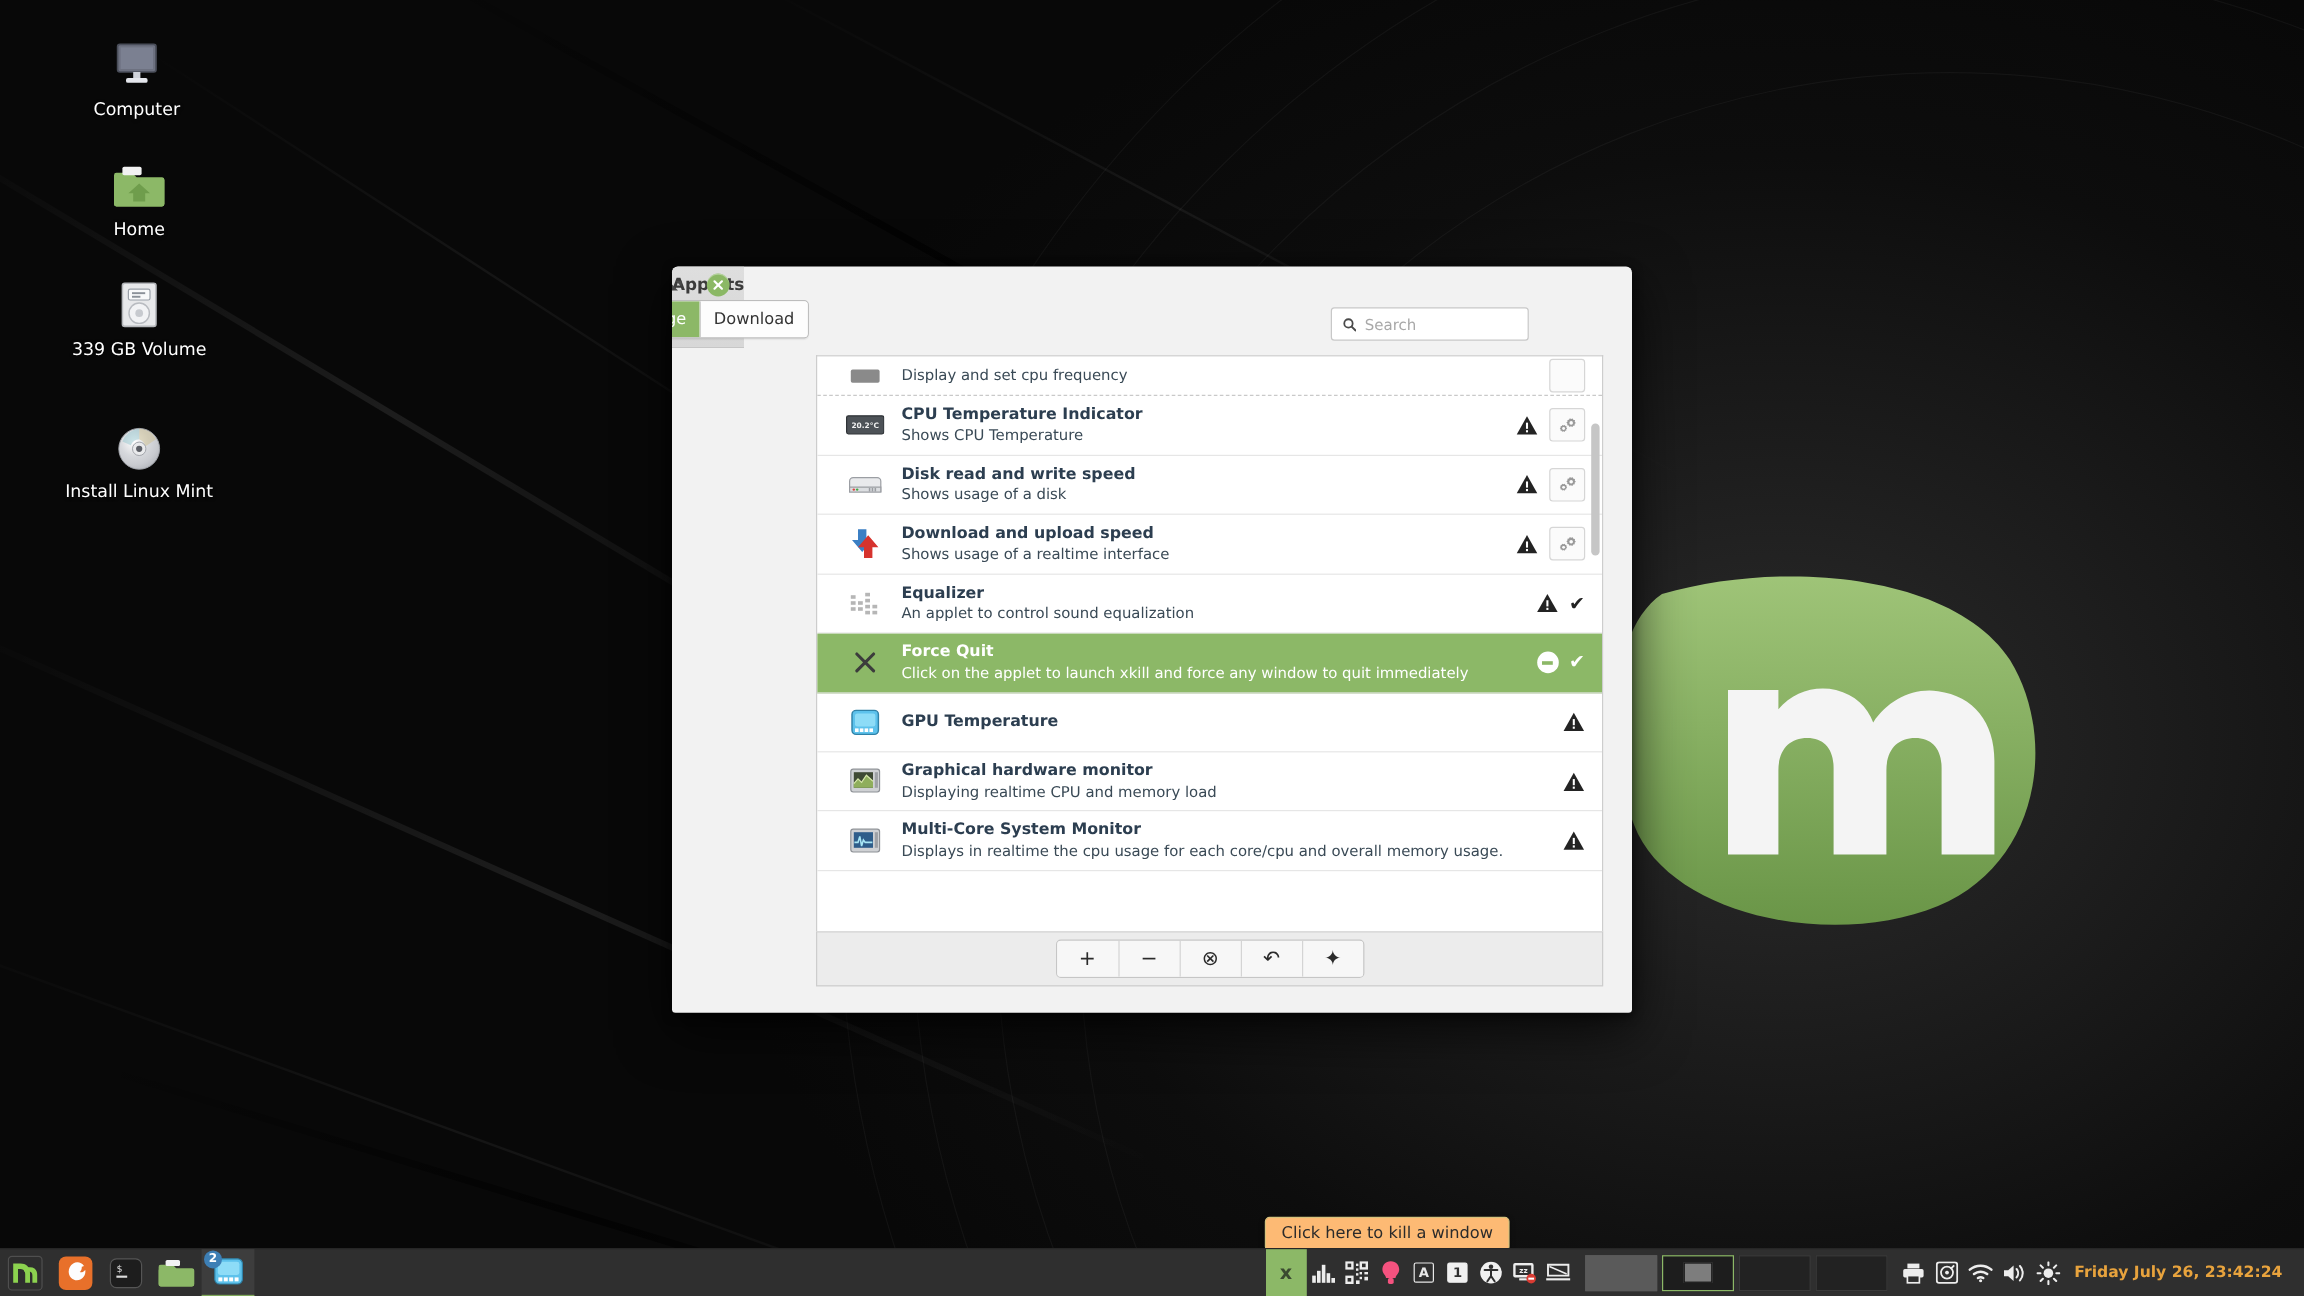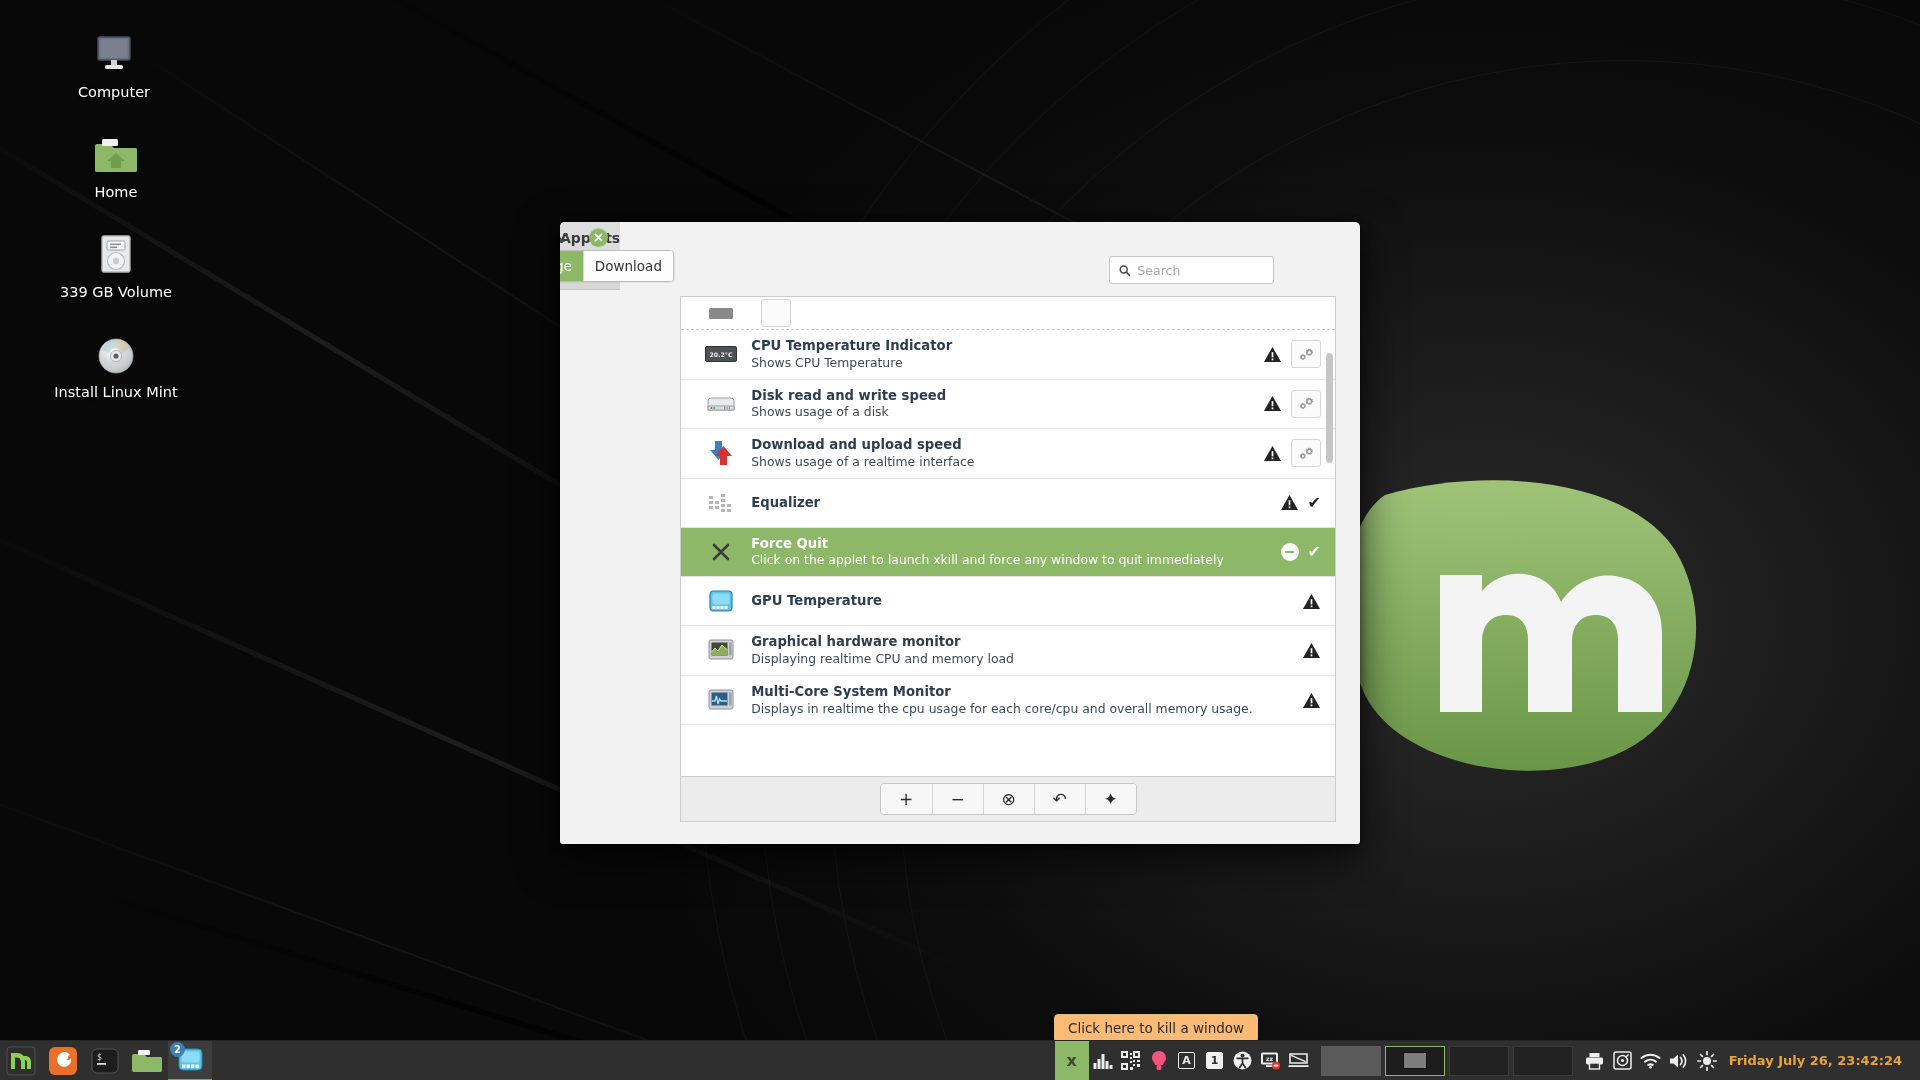--- a/index.html
+++ b/index.html
@@ -294,21 +294,21 @@
         <rect x="12" y="9" width="18" height="9" rx="1.5" fill="#f8f9fa" stroke="#9aa0a8" stroke-width="1"></rect>
         <rect x="15" y="11.5" width="11" height="1.6" fill="#8b9199"></rect>
         <rect x="15" y="14.5" width="7" height="1.6" fill="#8b9199"></rect>
         <circle cx="21" cy="29" r="8.5" fill="#f2f3f5" stroke="#b8bbc0" stroke-width="1.2"></circle>
         <circle cx="21" cy="29" r="3.2" fill="#c7cacf"></circle>
       </svg>
     </div>
     <div class="lbl">339 GB Volume</div>
   </div>
 
-  <div class="desk-icon" style="left:42px; top:324px; width:148px;">
+  <div class="desk-icon" style="left:42px; top:342px; width:148px;">
     <div class="glyph">
       <svg width="44" height="44" viewBox="0 0 44 44">
         <defs>
           <radialGradient id="cd" cx="0.38" cy="0.33" r="0.78">
             <stop offset="0" stop-color="#ffffff"></stop>
             <stop offset="0.45" stop-color="#d6d8dc"></stop>
             <stop offset="0.72" stop-color="#c9cbd0"></stop>
             <stop offset="1" stop-color="#aeb1b7"></stop>
           </radialGradient>
         </defs>
@@ -367,20 +367,23 @@
 
     <div id="list-shell">
       <div id="list-scroll">
 
         <div class="applet-row partial">
           <div class="applet-icon">
             <svg width="26" height="16" viewBox="0 0 26 16">
                 <rect x="1" y="3" width="24" height="11" rx="1.5" fill="#8a8a8a"></rect>
               </svg>
           </div>
+          <div class="applet-text">
+            <div class="applet-desc">Display and set cpu frequency</div>
+          </div>
           <div class="row-actions">
             <div class="cfg-btn"></div>
           </div>
         </div>
 
         <div class="applet-row">
           <div class="applet-icon">
             <svg width="32" height="18" viewBox="0 0 32 18">
               <rect x="0.5" y="1.5" width="31" height="15" rx="1.5" fill="#4d5257" stroke="#2e3236"></rect>
               <text x="16" y="11.6" font-size="6.2" fill="#f0f0f0" text-anchor="middle" font-family="DejaVu Sans, sans-serif" font-weight="bold">20.2°C</text>
@@ -487,20 +490,21 @@
                   <rect x="13" y="6" width="4" height="3"></rect>
                 <rect x="13" y="11" width="4" height="3"></rect>
                   <rect x="13" y="16" width="4" height="3"></rect>
                 <rect x="19" y="11" width="4" height="3"></rect>
                   <rect x="19" y="16" width="4" height="3"></rect>
               </g>
             </svg>
           </div>
           <div class="applet-text">
             <div class="applet-name">Equalizer</div>
+            <div class="applet-desc">An applet to control sound equalization</div>
           </div>
           <div class="row-actions">
             <svg class="warn-tri" viewBox="0 0 20 20">
               <path d="M10 2 L19 18 H1 Z" fill="#232323"></path>
               <rect x="9.1" y="7.6" width="1.8" height="5.4" fill="#fff"></rect>
               <rect x="9.1" y="14.2" width="1.8" height="1.9" fill="#fff"></rect>
             </svg>
             <div class="check-mark">✔</div>
           </div>
         </div>

